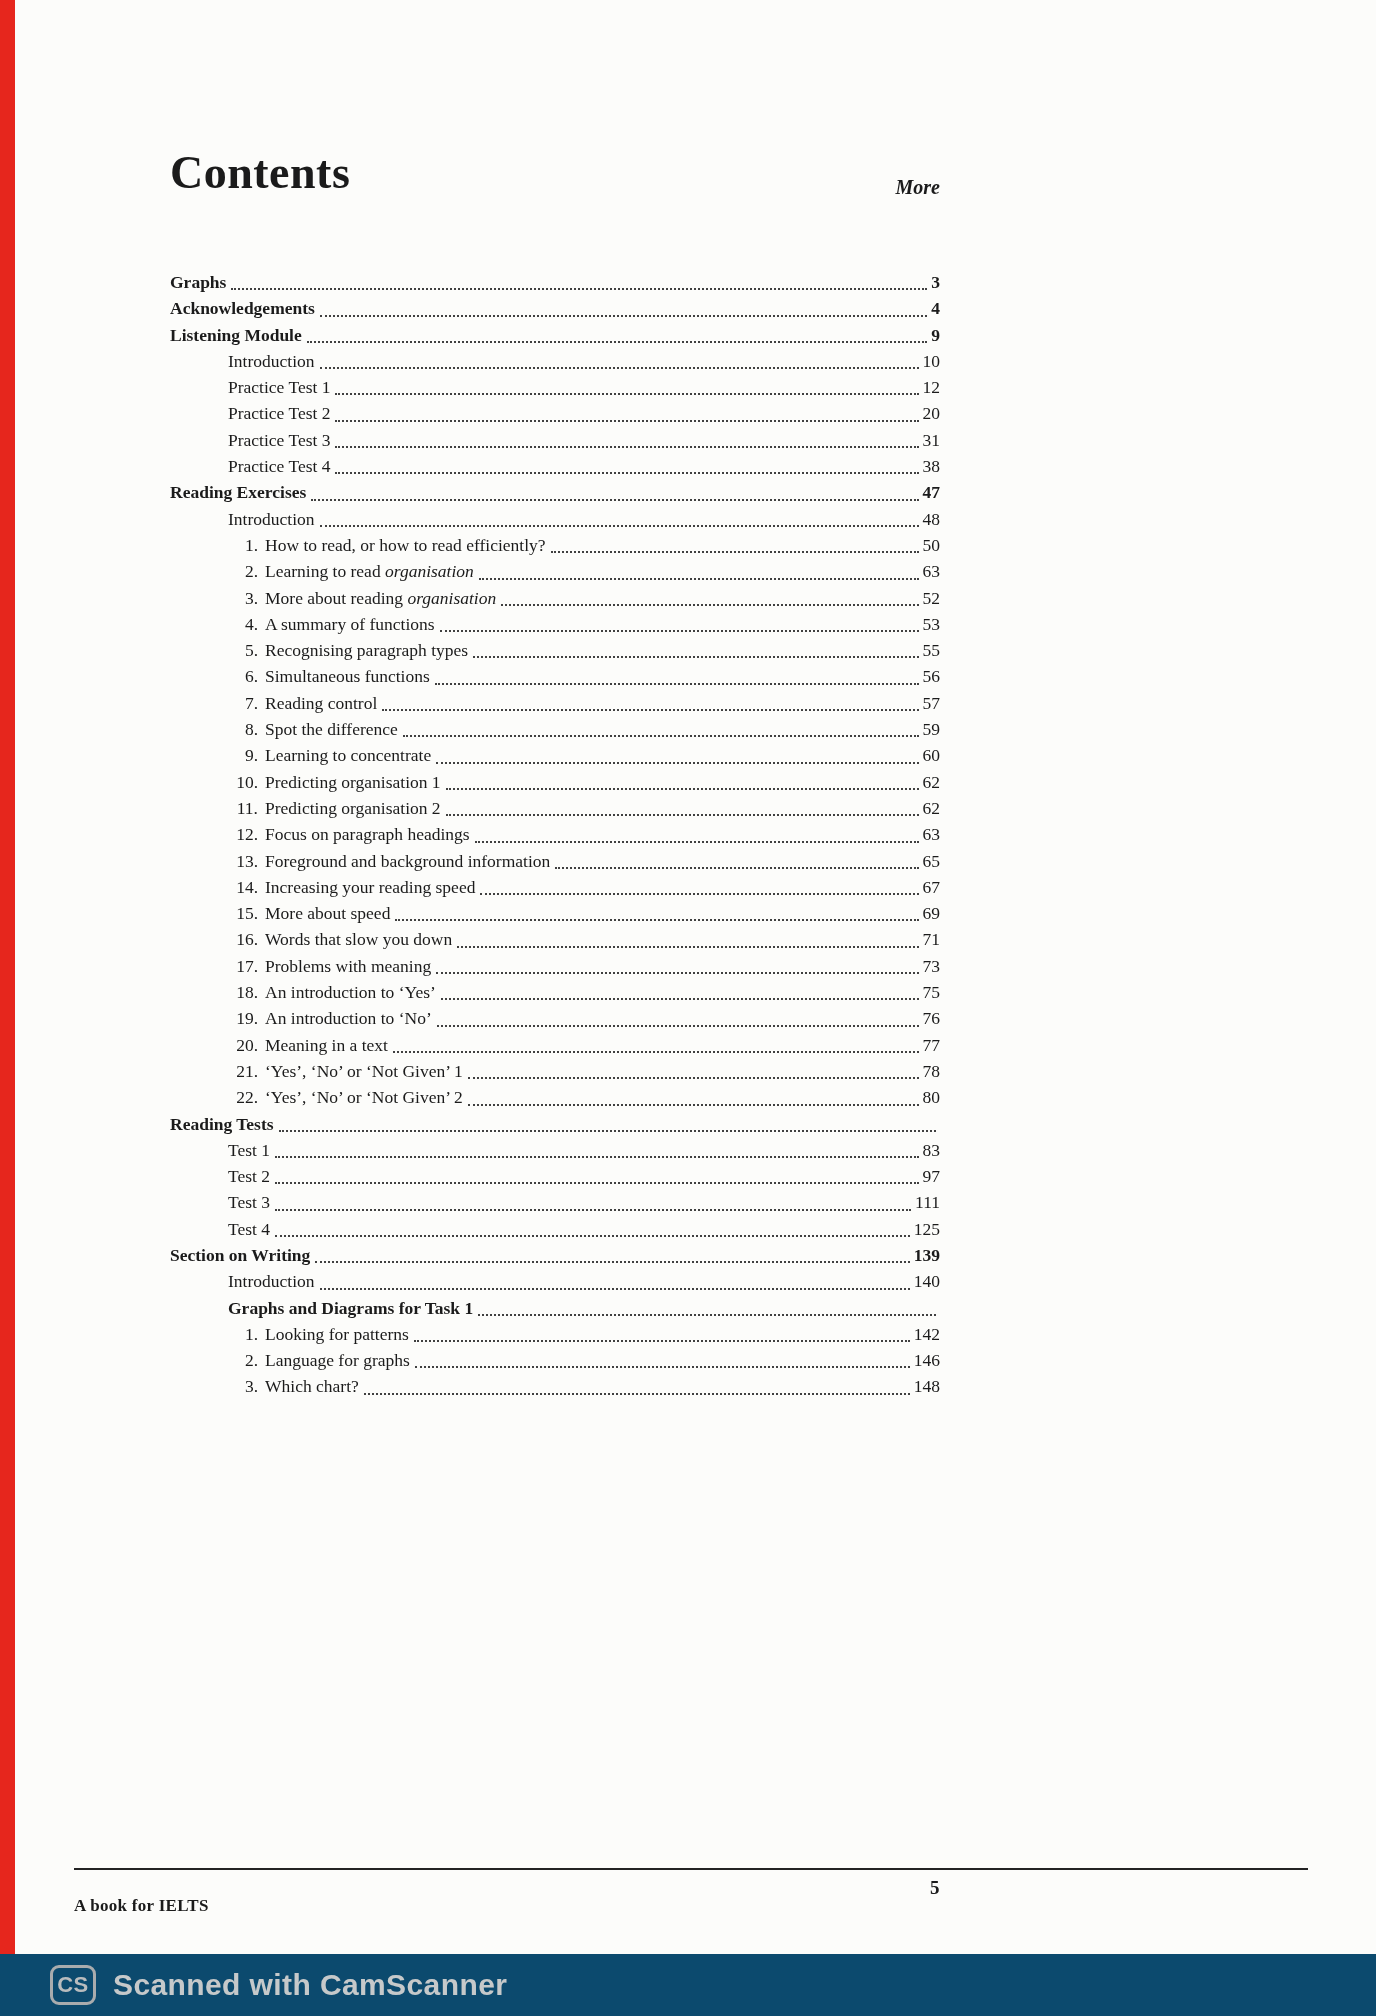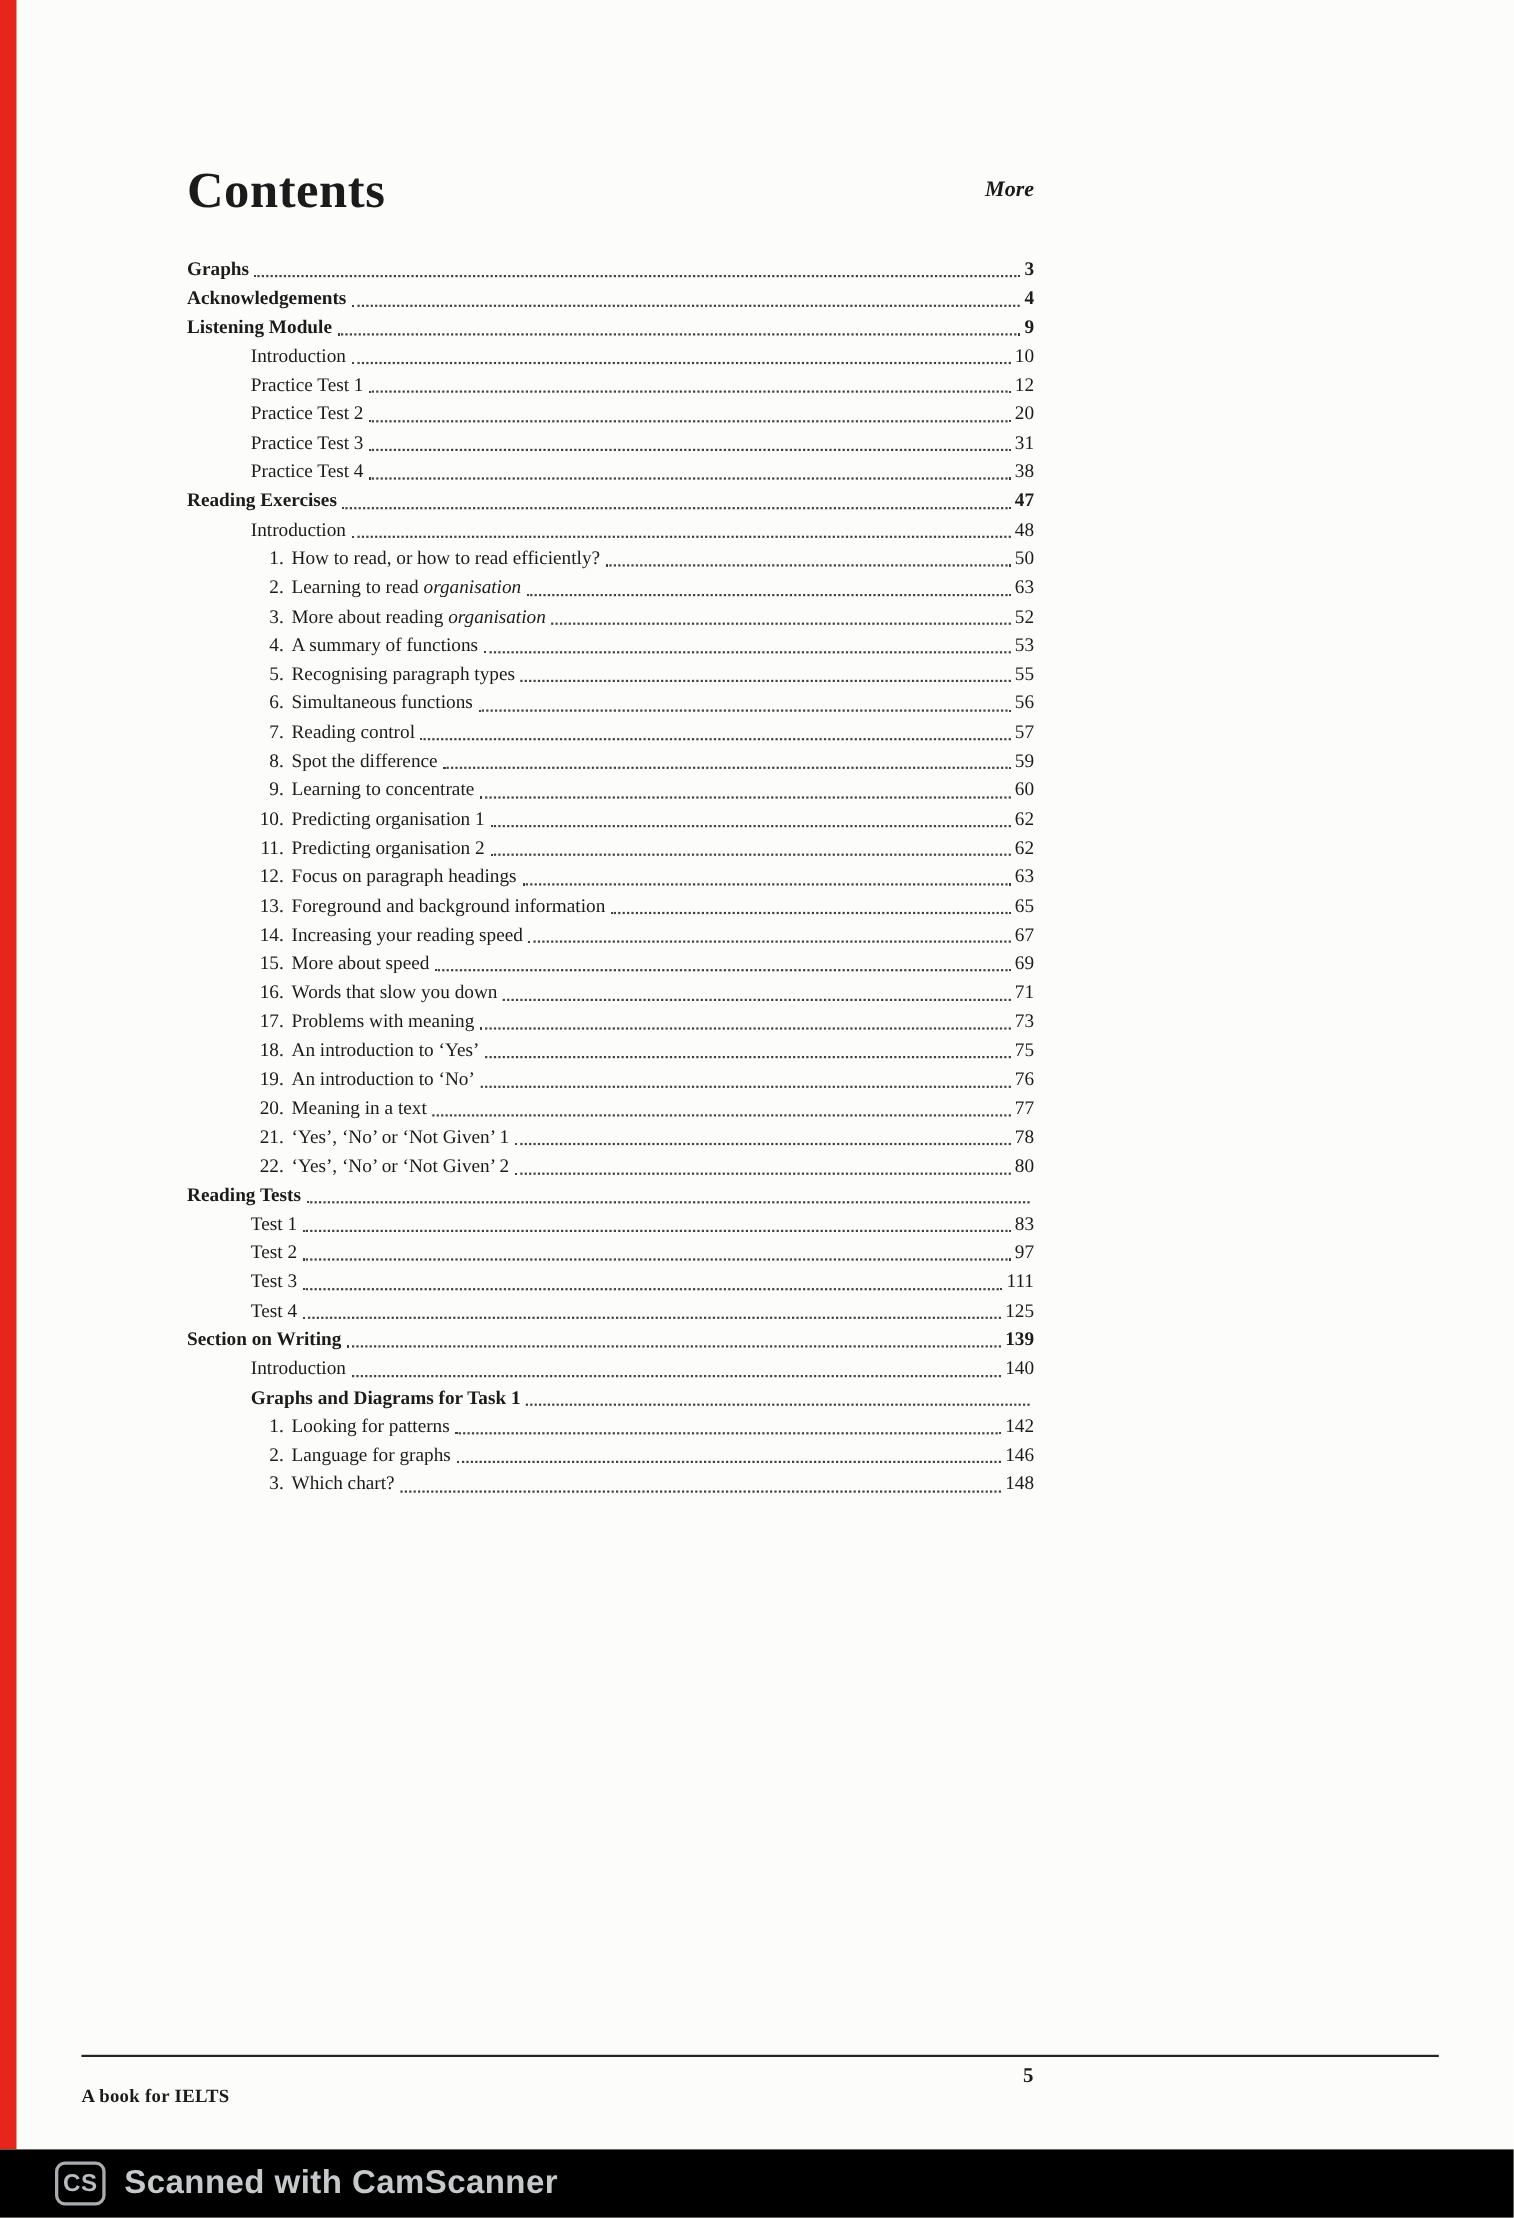--- a/index.html
+++ b/index.html
@@ -25,22 +25,22 @@
   }
   .content {
     position: absolute;
     left: 170px;
     top: 146px;
     width: 770px;
   }
   .title-row {
     display: flex;
     justify-content: space-between;
-    align-items: center;
-    margin-bottom: 32px;
+    align-items: flex-end;
+    margin-bottom: 70px;
   }
   .doc-title {
     font-size: 46px;
     font-weight: bold;
     letter-spacing: 0.5px;
   }
   .page-col-label {
     font-style: italic;
     font-weight: bold;
     font-size: 20px;
@@ -84,21 +84,21 @@
   .page-footer .folio {
     position: absolute;
     left: 856px;
     top: 7px;
     font-size: 19px;
   }
   .cam-bar {
     position: absolute;
     left: 0; right: 0; bottom: 0;
     height: 62px;
-    background: #000000;
+    background: #0c4a6e;
     display: flex;
     align-items: center;
     padding-left: 50px;
     gap: 17px;
     font-family: "Liberation Sans", sans-serif;
   }
   .cs-logo {
     flex: none;
     width: 46px;
     height: 40px;

